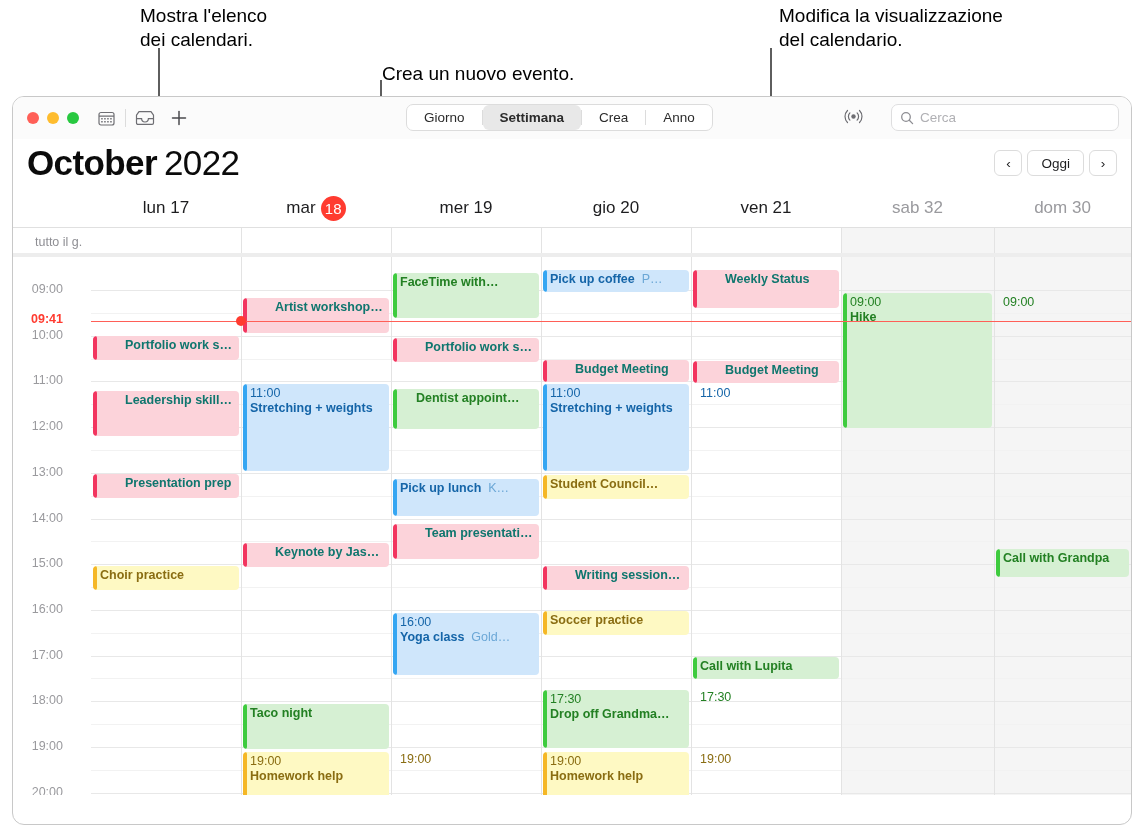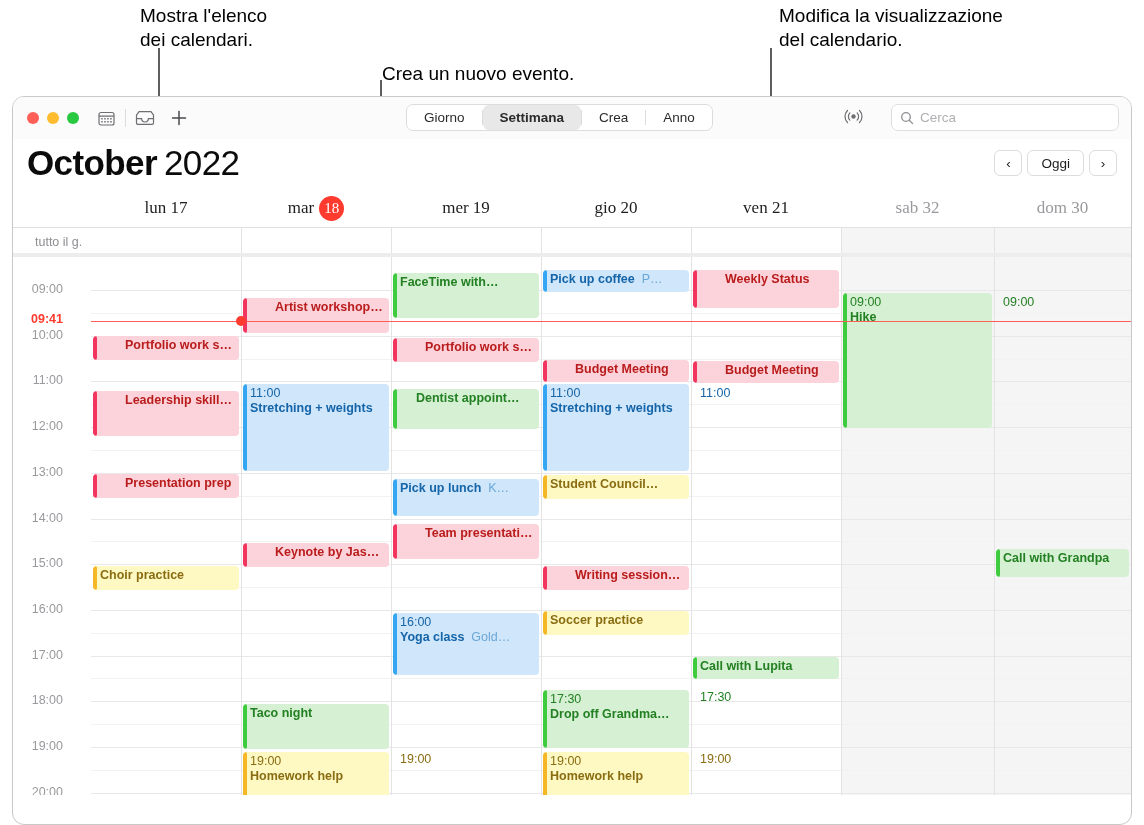--- a/index.html
+++ b/index.html
@@ -72,21 +72,21 @@
   .navgrp { position:absolute; right:14px; top:11px; display:flex; align-items:center; gap:5px; }
   .navbtn {
     height:26px; border:1px solid #dcdcdc; border-radius:6px; background:#fff;
     display:flex; align-items:center; justify-content:center; color:#1d1d1f;
     font-size:13.5px;
   }
   .navbtn.arrow { width:28px; }
   .navbtn.today { padding:0 13px; }
 
   
-  .dayhdr { position:relative; height:36px;font-family:Liberation Serif, serif; }
+  .dayhdr { position:relative; height:36px; }
   .dayname {
     position:absolute; top:4px; font-size:17px; color:#1d1d1f;
     display:flex; align-items:center; justify-content:center; gap:5px;
     height:26px;
   }
   .dayname.dim { color:#9a9a9e; }
   .daybadge {
     background:#ff3b30; color:#fff; border-radius:50%;
     width:25px; height:25px; display:flex; align-items:center; justify-content:center;
     font-size:15px;
@@ -118,21 +118,21 @@
     padding:2px 0 0 7px; z-index:20;
     font-size:12.5px; line-height:1.18;
   }
   .ev .bar { position:absolute; left:0; top:0; bottom:0; width:3.5px; border-radius:2px; }
   .ev .t { font-weight:400; }
   .ev .n { font-weight:700; white-space:nowrap; overflow:hidden; }
   .ev .sub { font-weight:400; }
   .ev.inline .n { display:inline; }
   .ev.inline .sub { display:inline; }
 
-  .ev.red    { background:#fcd3da; color:#b91c1c;padding-left:32px; }
+  .ev.red    { background:#fcd3da; color:#0f766e;padding-left:32px; }
   .ev.red .bar { background:#f2355f; }
   .ev.blue   { background:#cfe6fb; color:#1565a8; }
   .ev.blue .bar { background:#35a6f2; }
   .ev.green  { background:#d6f0d3; color:#238023; }
   .ev.green .bar { background:#3ecb3e; }
   .ev.yellow { background:#fef9c3; color:#8a6d12; }
   .ev.yellow .bar { background:#f5b726; }
   .ev.blue .sub  { color:#6ba7d6; }
 
   

